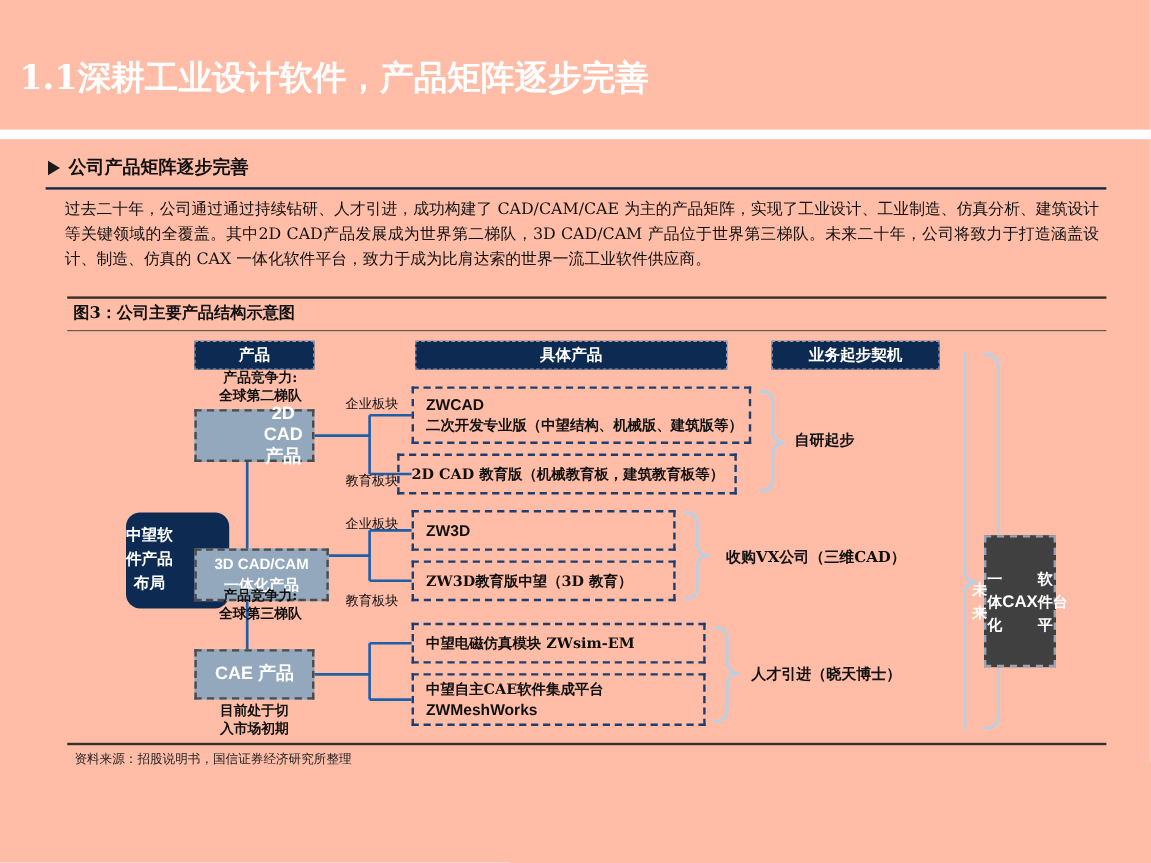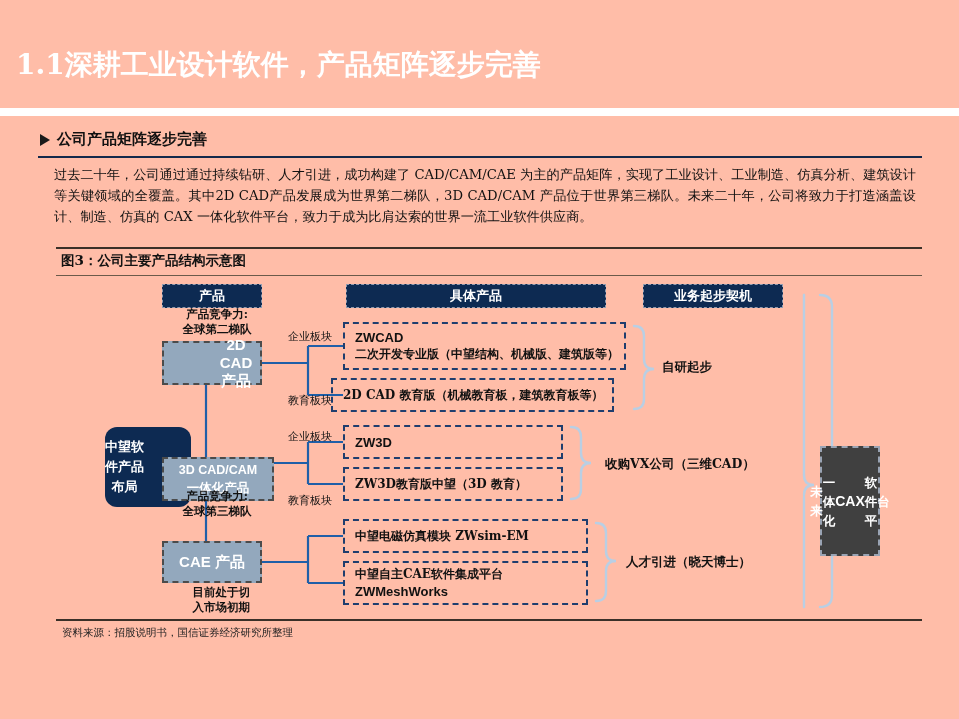--- a/index.html
+++ b/index.html
@@ -129,21 +129,21 @@
 
   
   .note{
     position:absolute;
     font-family:"DejaVu Serif","Liberation Serif",serif;
     font-weight:bold;font-size:11.5px;line-height:15px;color:#111111;
     text-align:center;white-space:pre-line;
   }
   #note-2d{left:106px;top:60px;width:110px;}
   #note-3d{left:106px;top:242px;width:110px;}
-  #note-cae{left:94px;top:338px;width:100px;text-align:right;}
+  #note-cae{left:106px;top:338px;width:100px;}
 
   
   .seg-label{
     position:absolute;
     font-family:Liberation Serif, serif;
     font-size:11px;color:#111111;white-space:nowrap;
   }
   #seg-a1{left:232px;top:82px;}
   #seg-a2{left:232px;top:146px;}
   #seg-b1{left:232px;top:182px;}

